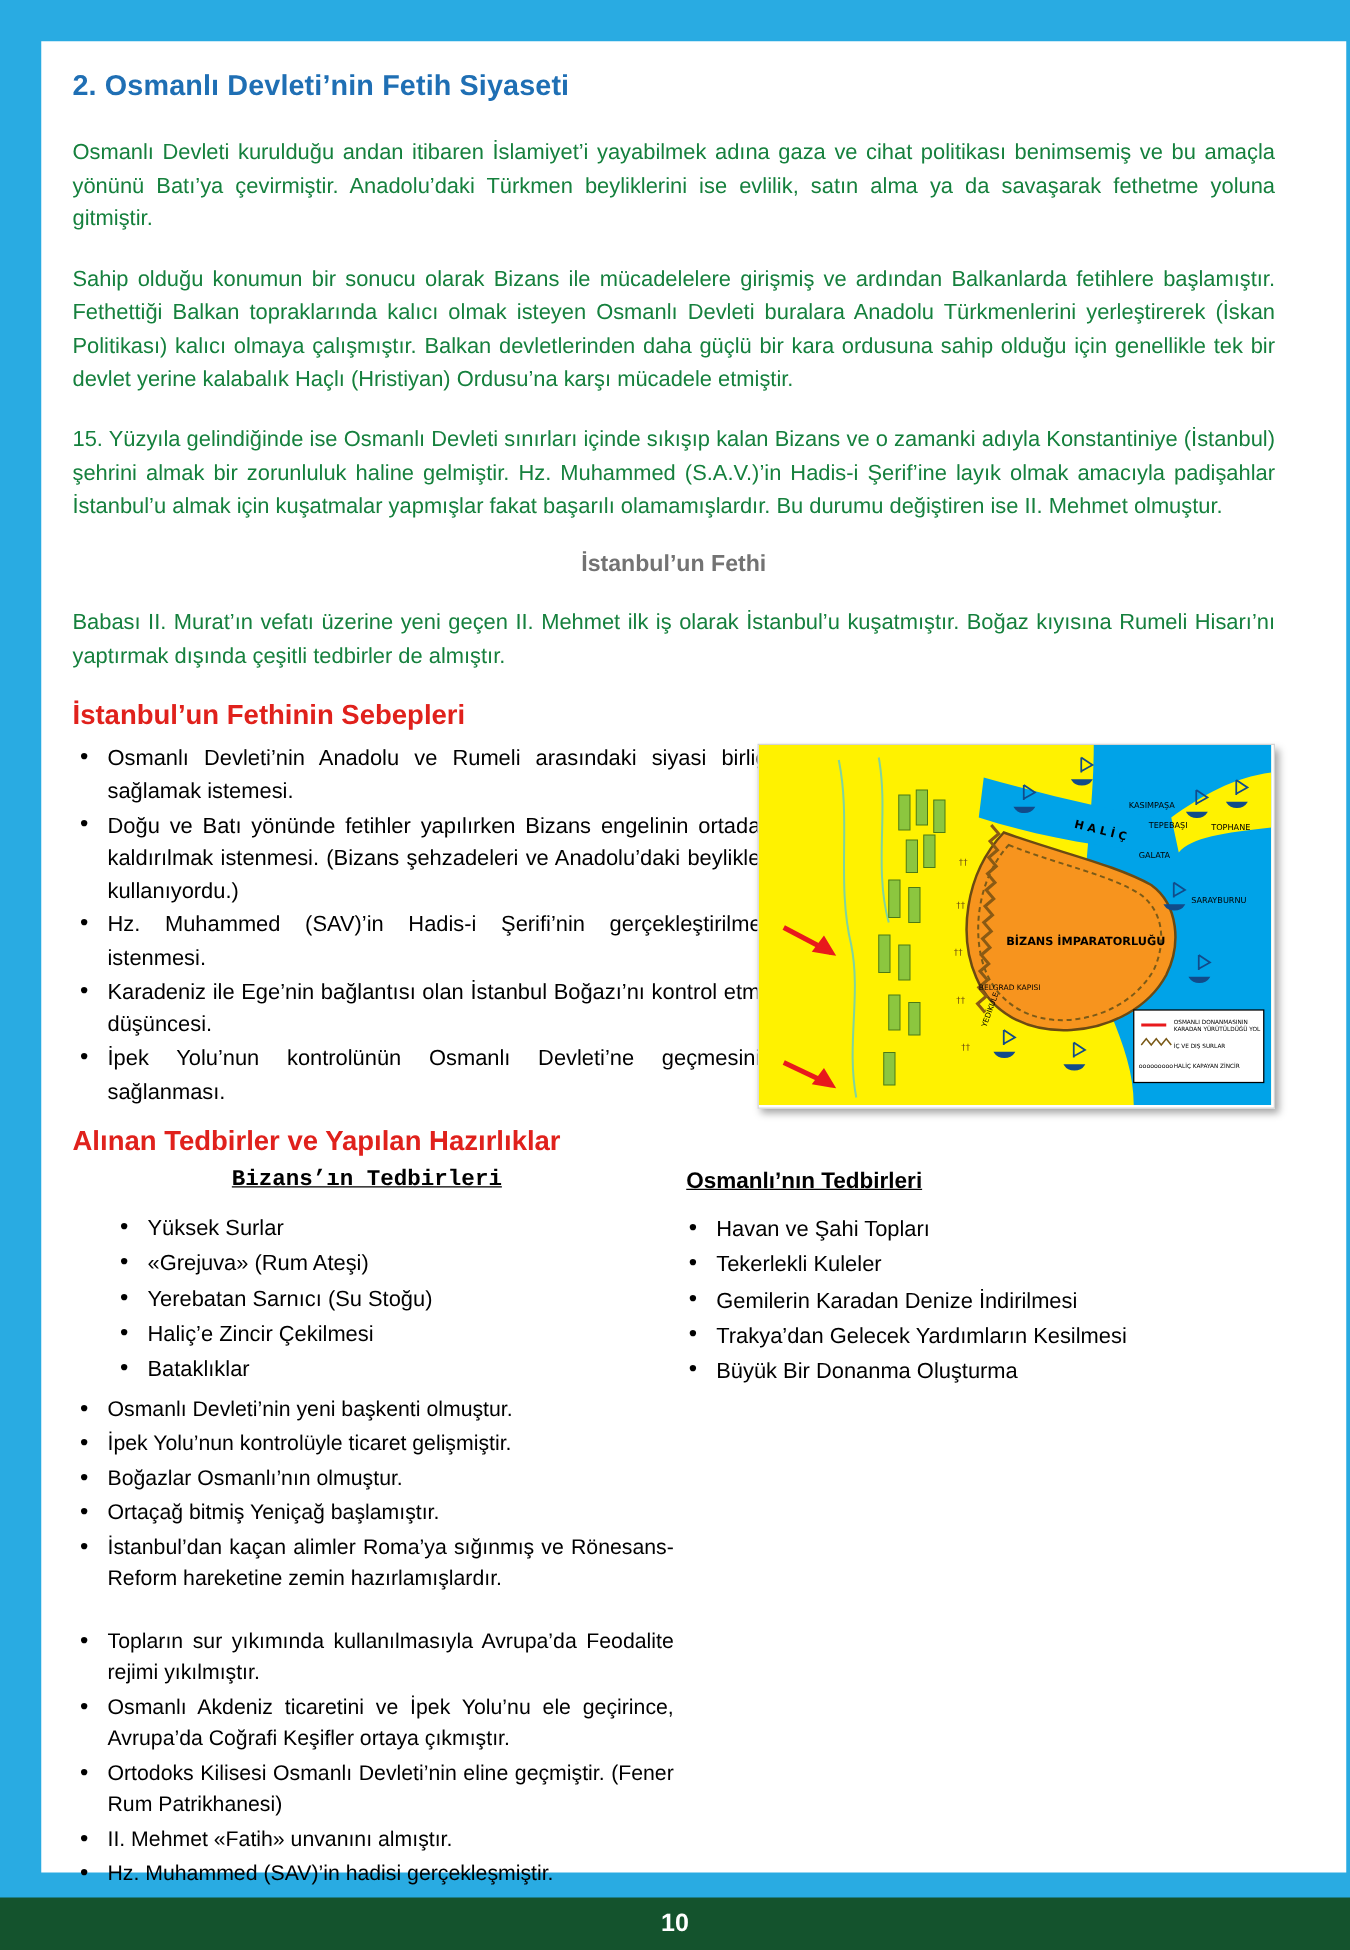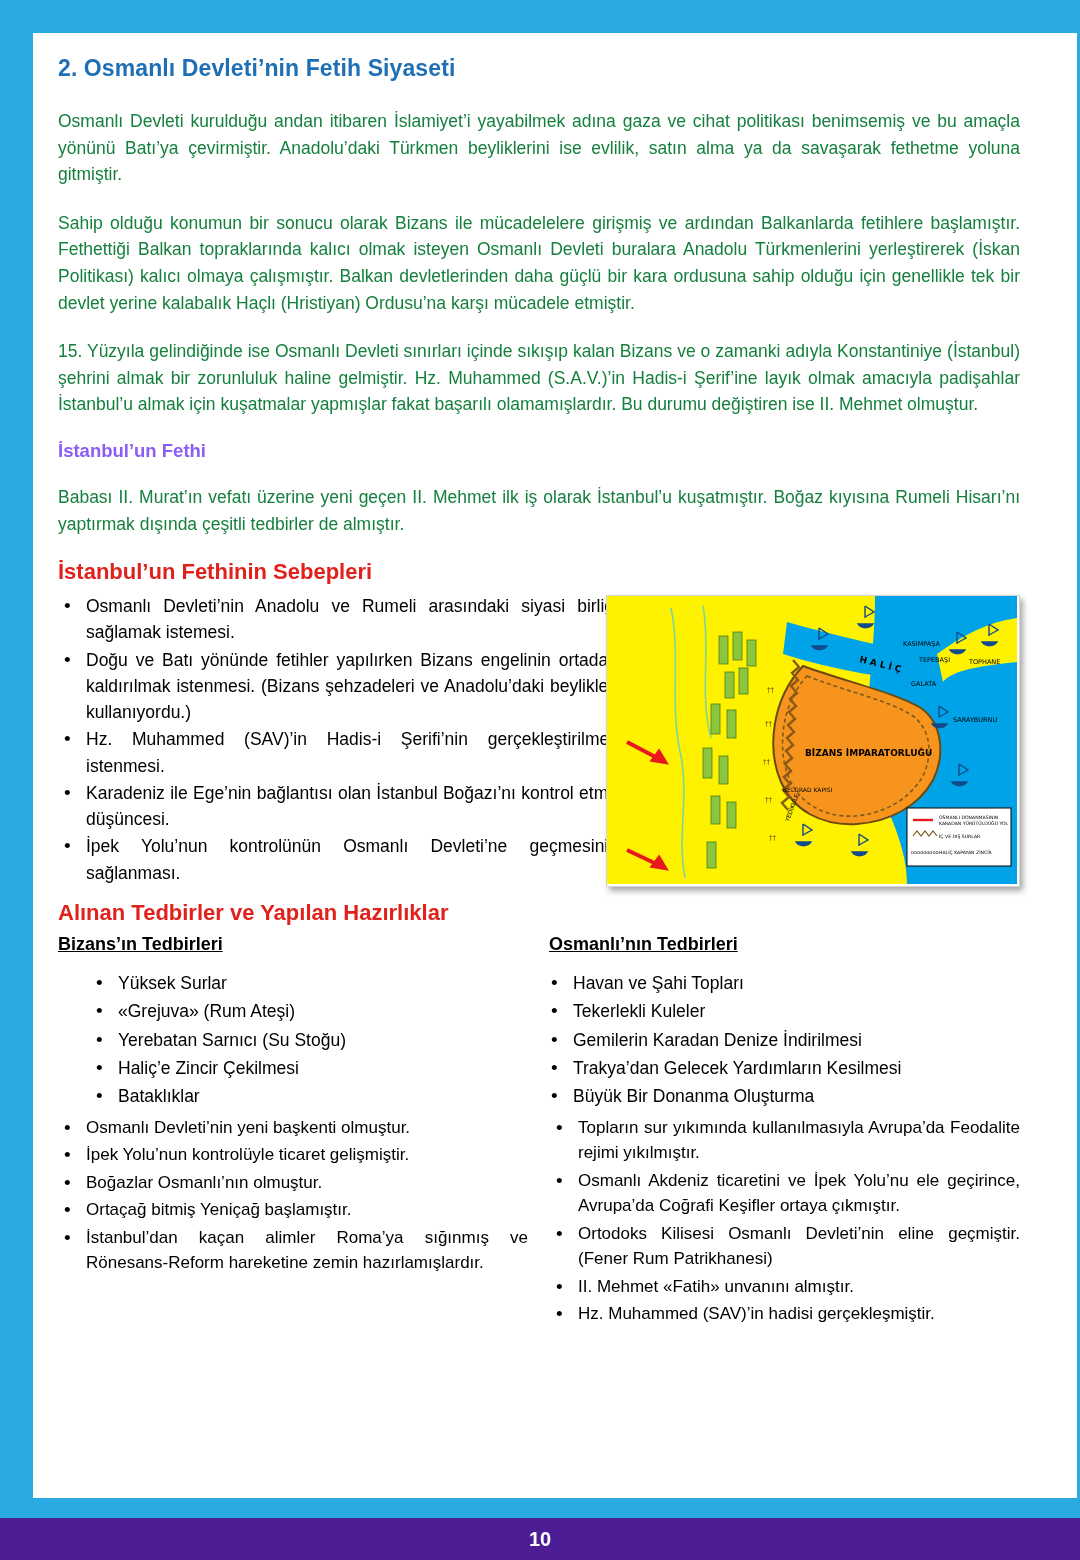--- a/index.html
+++ b/index.html
@@ -35,23 +35,24 @@
     letter-spacing: 0.1px;
   }
   p.body-par {
     font-size: 17.5px;
     line-height: 1.52;
     color: #15803d;
     margin: 0 0 22px 0;
     text-align: justify;
   }
   h3.center-red {
-    color: #8b5cf6;
+    color: #737373;
     font-size: 18.5px;
     font-weight: bold;
+    text-align: center;
     margin: 8px 0 22px 0;
   }
   h3.red-head {
     color: #E0211C;
     font-size: 22px;
     font-weight: bold;
     margin: 0 0 8px 0;
   }
   ul.bullets {
     margin: 0;
@@ -96,21 +97,21 @@
     gap: 20px;
     margin-top: 6px;
   }
   .col { width: 50%; }
   .col-head {
     font-size: 18px;
     font-weight: bold;
     text-decoration: underline;
     margin: 0 0 14px 0;
   }
-  .col-head.center { text-align: left; }
+  .col-head.center { text-align: center; font-family: Liberation Mono, monospace; }
   ul.sub-bullets {
     margin: 0;
     padding: 0 0 0 36px;
     list-style: none;
   }
   ul.sub-bullets li {
     font-size: 17.5px;
     line-height: 1.62;
     position: relative;
     padding-left: 24px;
@@ -119,34 +120,35 @@
     content: "\2022";
     position: absolute;
     left: 2px;
     top: -1px;
     font-size: 19px;
   }
   .results-cols {
     display: flex;
     gap: 22px;
     margin-top: 4px;
+    flex-direction: column;
   }
   .results-cols .col { width: 50%; }
   .results-cols ul.bullets li {
     font-size: 17px;
     line-height: 1.5;
     margin-bottom: 2px;
   }
   .footer {
     position: absolute;
     left: 0;
     bottom: 0;
     width: 1080px;
     height: 42px;
-    background: #4c1d95;
+    background: #14532d;
     color: #ffffff;
     font-weight: bold;
     font-size: 20px;
     display: flex;
     align-items: center;
     justify-content: center;
   }
 </style>
 </head>
 <body>

